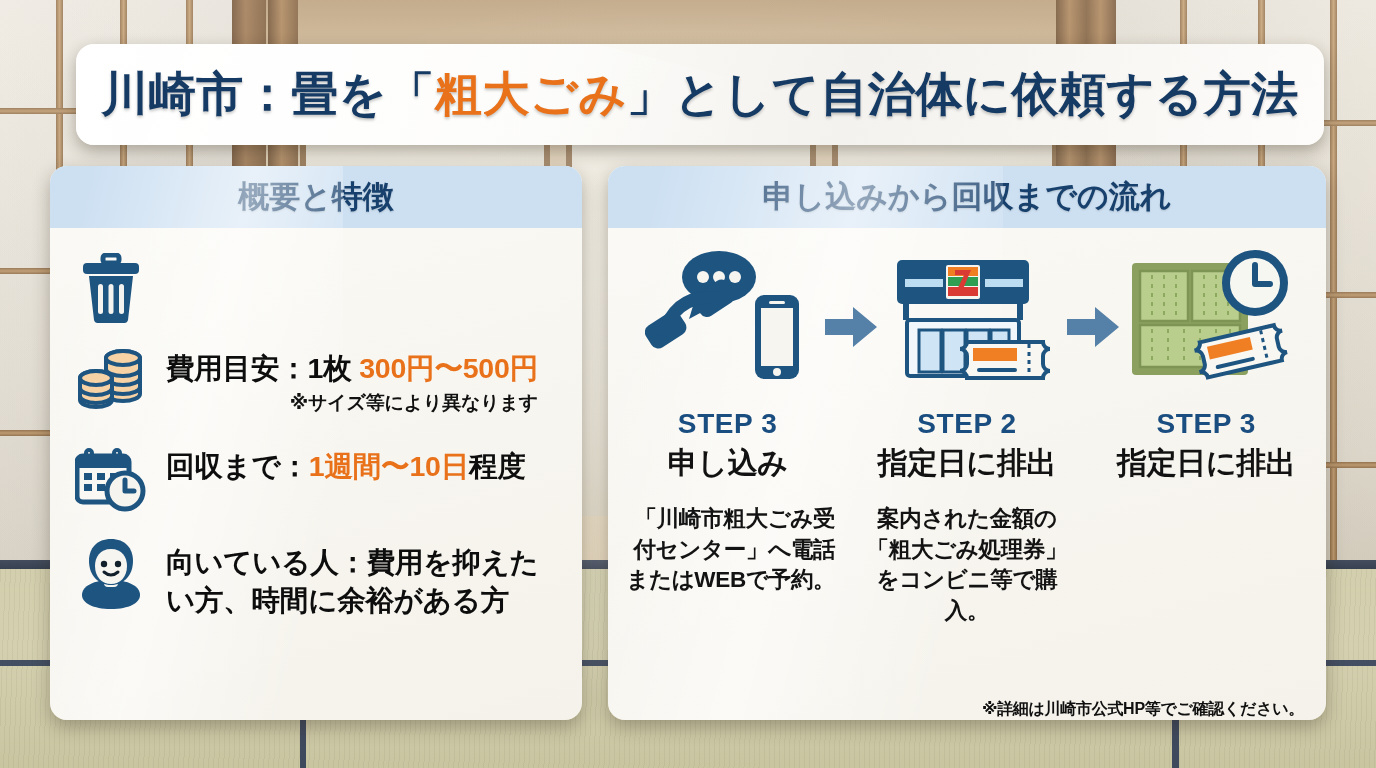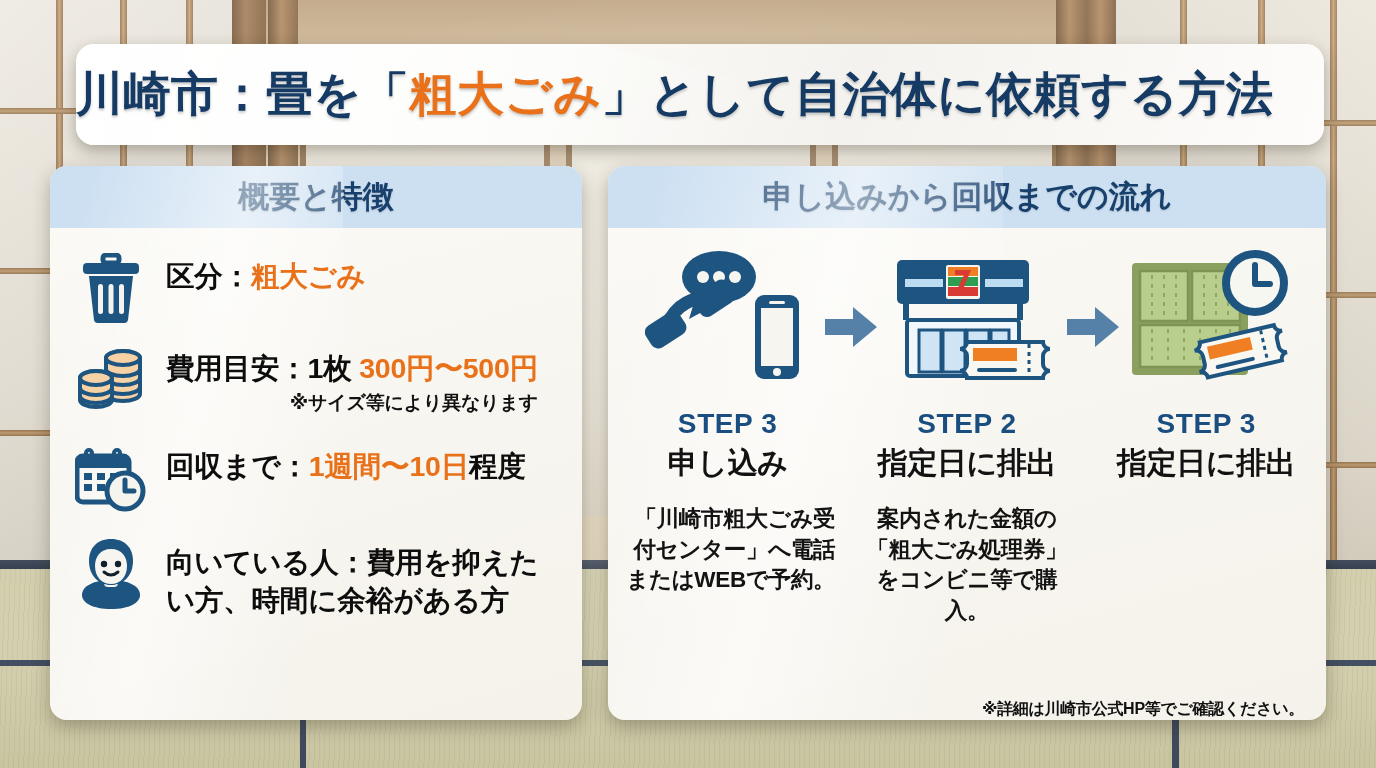--- a/index.html
+++ b/index.html
@@ -94,21 +94,21 @@
       radial-gradient(ellipse at 50% 45%, rgba(255,255,255,0.30), rgba(255,255,255,0) 60%),
       linear-gradient(180deg, rgba(255,255,255,0.18), rgba(0,0,0,0.03));
   }
 
   
   .title-card {
     position:absolute; left:76px; top:44px; width:1248px; height:101px;
     border-radius:18px;
     background:linear-gradient(105deg,#ffffff 0%, #fbfaf7 38%, #f3f2ee 62%, #fdfcfa 100%);
     box-shadow: 0 6px 16px rgba(40,30,15,0.32);
-    display:flex; align-items:center; 
+    display:flex; align-items:center; justify-content:center;
     overflow:hidden;
   }
   .title-card:before {
     content:""; position:absolute; left:-10%; top:-60%;
     width:62%; height:230%;
     background:linear-gradient(100deg, rgba(255,255,255,0) 0%, rgba(255,255,255,.75) 45%, rgba(255,255,255,0) 100%);
     transform:rotate(14deg);
     pointer-events:none;
   }
   .title-text {
@@ -258,21 +258,20 @@
           <div class="feat-icon">
             <svg width="64" height="70" viewBox="0 0 64 70">
               <rect x="24" y="2" width="16" height="8" rx="3" fill="none" stroke="#1d5480" stroke-width="5"></rect>
               <rect x="4" y="10" width="56" height="11" rx="4" fill="#1d5480"></rect>
               <path d="M10 23 h44 l-5 44 a4 4 0 0 1 -4 3 h-26 a4 4 0 0 1 -4 -3 z" fill="#1d5480"></path>
               <rect x="19" y="31" width="5" height="30" rx="2.5" fill="#f4f3ef"></rect>
               <rect x="29.5" y="31" width="5" height="30" rx="2.5" fill="#f4f3ef"></rect>
               <rect x="40" y="31" width="5" height="30" rx="2.5" fill="#f4f3ef"></rect>
             </svg>
           </div>
-          <div class="feat-text"><span>区分：</span><span class="hl">粗大ごみ</span></div>
         </div>
 
         <div class="feat feat-2">
           <div class="feat-icon">
             <svg width="70" height="72" viewBox="0 0 70 72">
               <g stroke="#1d5480" stroke-width="4" fill="#f6d2a5">
                 <path d="M30 14 a17 7 0 0 1 34 0 v36 a17 7 0 0 1 -34 0 z"></path>
                 <ellipse cx="47" cy="14" rx="17" ry="7"></ellipse>
                 <path d="M30 25 a17 7 0 0 0 34 0" fill="none"></path>
                 <path d="M30 34 a17 7 0 0 0 34 0" fill="none"></path>

